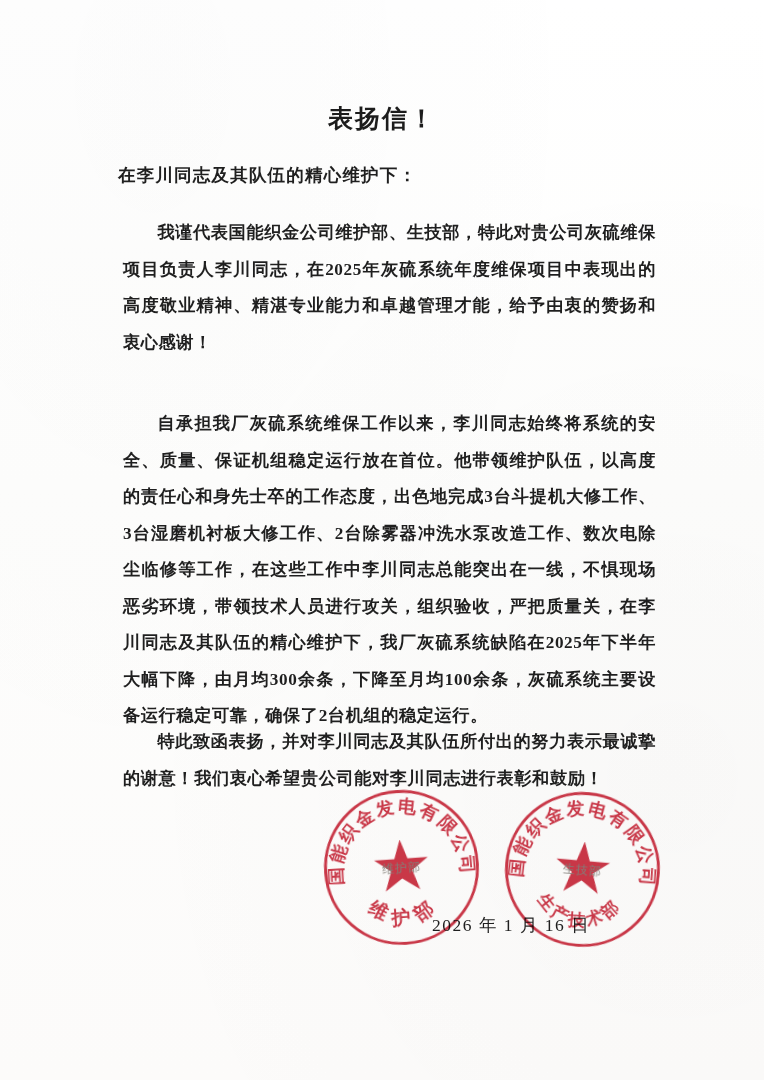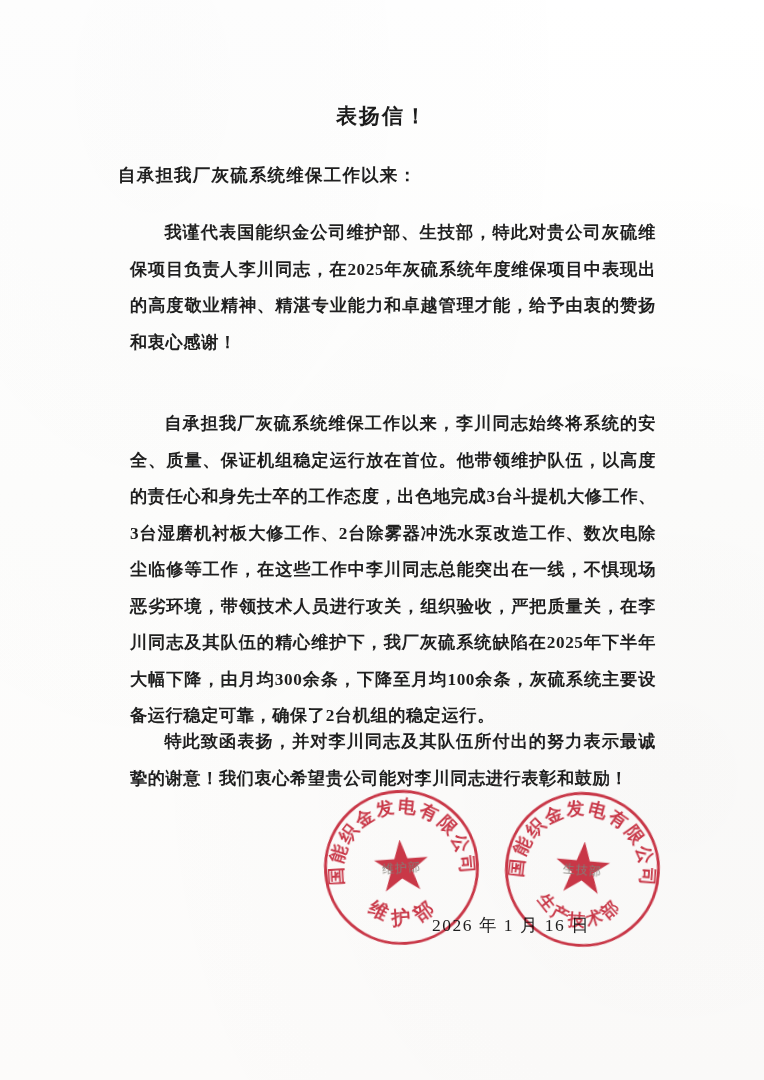--- a/index.html
+++ b/index.html
@@ -34,21 +34,21 @@
     position: relative;
     z-index: 2;
   }
 
   .doc-title {
     position: absolute;
     top: 102px;
     left: 0;
     width: 764px;
     text-align: center;
-    font-size: 21px;
+    font-size: 25px;
     font-weight: bold;
     letter-spacing: 2px;
     color: #1c1c1c;
     font-family: "Liberation Sans", "DejaVu Sans", sans-serif;
   }
 
   .salutation {
     position: absolute;
     top: 163px;
     left: 118px;
@@ -66,21 +66,21 @@
     color: #1f1f1f;
     font-size: 17.2px;
     line-height: 36.5px;
     letter-spacing: 0.6px;
     text-align: justify;
     text-justify: inter-character;
     font-weight: 600;
     font-family: "Liberation Serif", "DejaVu Serif", serif;
   }
   .body-block p {
-    margin: 0 0 10px 12px;
+    margin: 0 0 10px 5px;
     text-indent: 2em;
     text-align: justify;
     text-align-last: left;
   }
   #para-1 { top: 215px; }
   #para-2 { top: 406px; }
   #para-3 { top: 724px; }
 
   .date-line {
     position: absolute;
@@ -145,21 +145,21 @@
   #stamp-production  { left: 505px; top: 792px; transform: rotate(5deg); }
 </style>
 </head>
 <body>
 
 <div class="page">
   <div class="content">
 
     <div class="doc-title">表扬信！</div>
 
-    <div class="salutation">自承担我厂灰硫系统维保工作以来：</div>
+    <div class="salutation">在李川同志及其队伍的精心维护下：</div>
 
     <div class="body-block" id="para-1">
       <p>我谨代表国能织金公司维护部、生技部，特此对贵公司灰硫维保项目负责人李川同志，在2025年灰硫系统年度维保项目中表现出的高度敬业精神、精湛专业能力和卓越管理才能，给予由衷的赞扬和衷心感谢！</p>
     </div>
 
     <div class="body-block" id="para-2">
       <p>自承担我厂灰硫系统维保工作以来，李川同志始终将系统的安全、质量、保证机组稳定运行放在首位。他带领维护队伍，以高度的责任心和身先士卒的工作态度，出色地完成3台斗提机大修工作、3台湿磨机衬板大修工作、2台除雾器冲洗水泵改造工作、数次电除尘临修等工作，在这些工作中李川同志总能突出在一线，不惧现场恶劣环境，带领技术人员进行攻关，组织验收，严把质量关，在李川同志及其队伍的精心维护下，我厂灰硫系统缺陷在2025年下半年大幅下降，由月均300余条，下降至月均100余条，灰硫系统主要设备运行稳定可靠，确保了2台机组的稳定运行。</p>
     </div>
 
     <div class="body-block" id="para-3">

